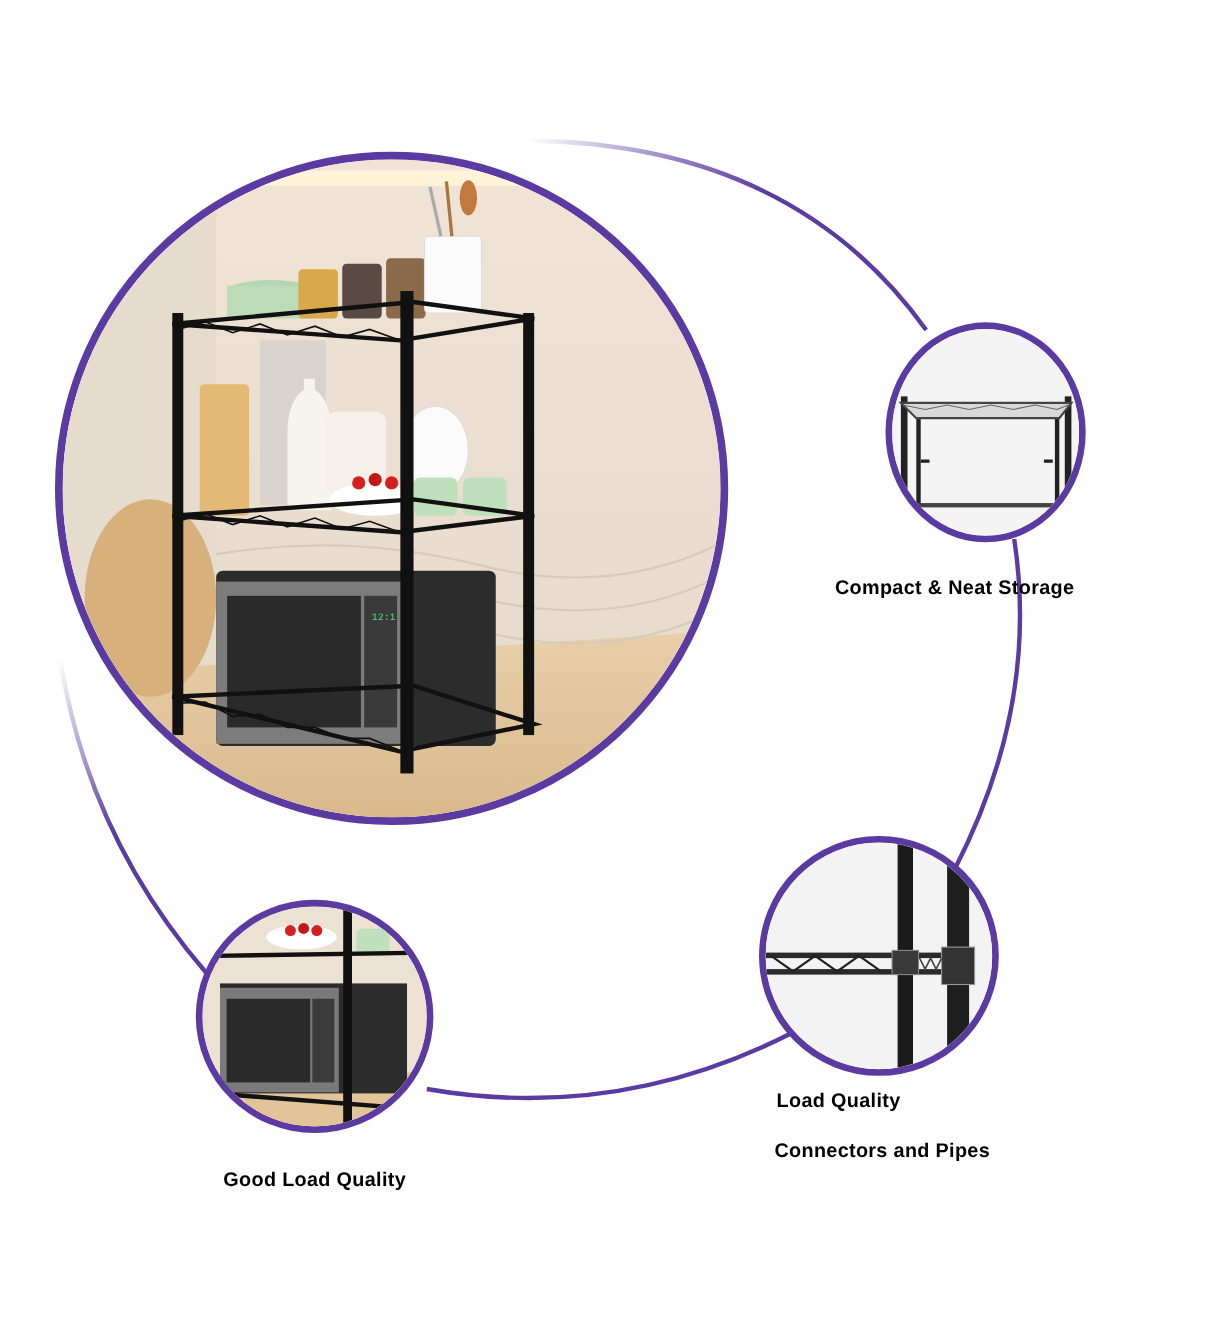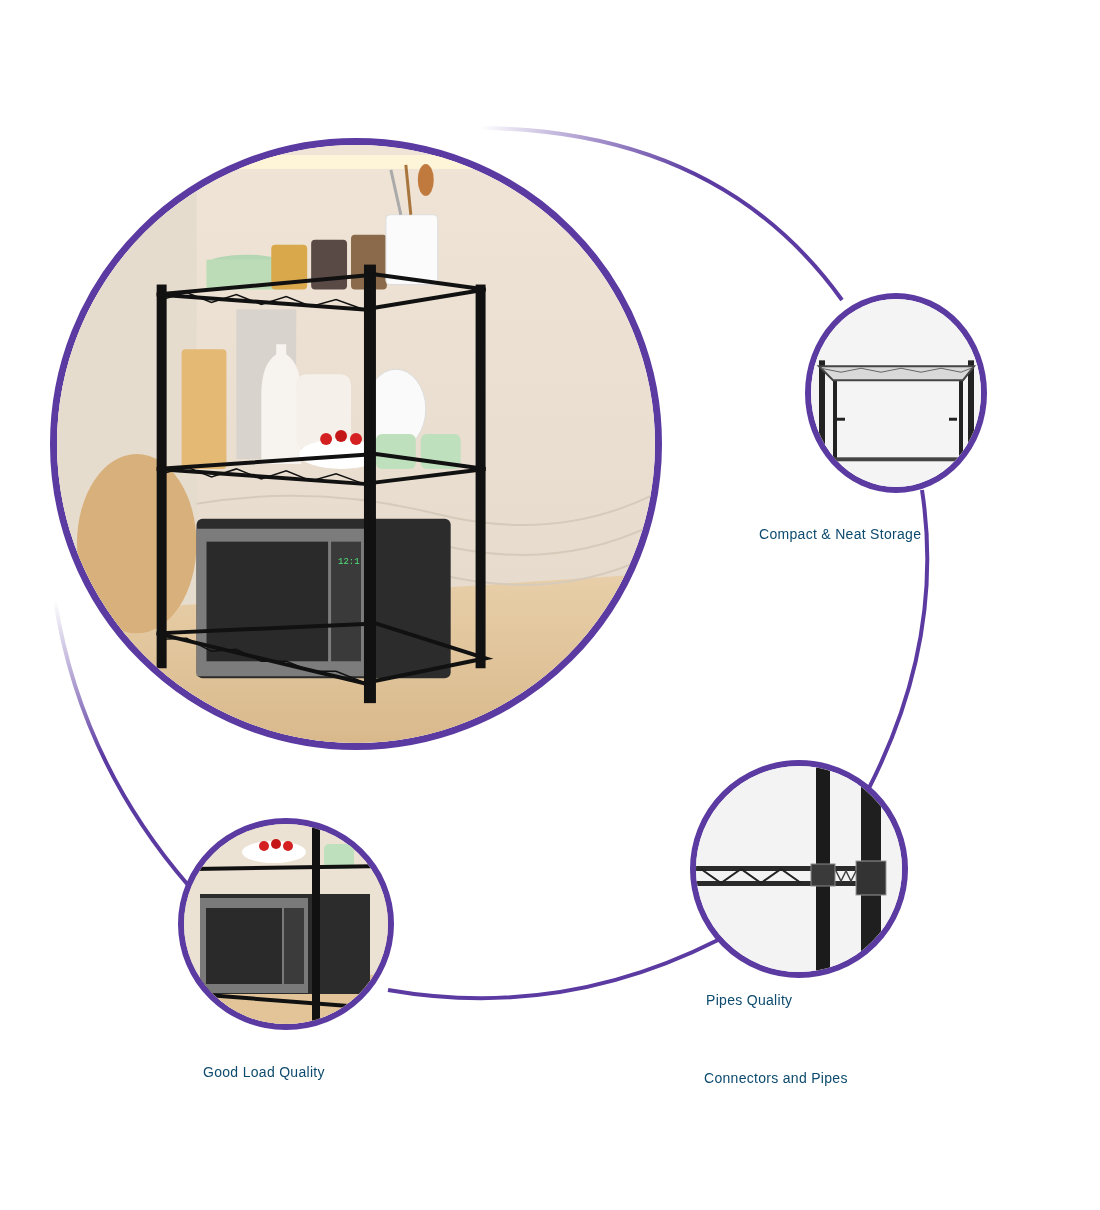--- a/index.html
+++ b/index.html
@@ -1,21 +1,21 @@
 <!DOCTYPE html>
 <html><head>
 <meta charset="utf-8">
 <style>
   html,body{margin:0;padding:0;background:#ffffff;}
   body{width:1100px;height:1210px;position:relative;overflow:hidden;font-family:"Liberation Sans","DejaVu Sans",sans-serif;}
   .stage{position:absolute;left:0;top:0;width:1100px;height:1210px;}
   .connector-svg{position:absolute;left:0;top:0;width:1100px;height:1210px;pointer-events:none;}
   .bubble{position:absolute;border-radius:50%;overflow:hidden;box-sizing:border-box;}
   .bubble svg{position:absolute;left:0;top:0;width:100%;height:100%;}
-  .label{position:absolute;color:#0c4a6e;font-weight:normal;font-size:14px;letter-spacing:0.3px;line-height:28px;white-space:nowrap;}
+  .label{position:absolute;color:#000000;font-weight:bold;font-size:18px;letter-spacing:0.3px;line-height:28px;white-space:nowrap;}
 </style>
 </head>
 <body>
 
 <div class="stage">
 
   <svg class="connector-svg" viewBox="0 0 1100 1210">
     <defs>
       <linearGradient id="fadeTop" x1="0" y1="0" x2="1" y2="0">
         <stop offset="0" stop-color="#5b3aa1" stop-opacity="0"></stop>
@@ -155,17 +155,17 @@
       <rect x="16" y="74" width="108" height="95" fill="#7a7a7a"></rect>
       <rect x="22" y="84" width="76" height="76" fill="#2a2a2a"></rect>
       <rect x="100" y="84" width="20" height="76" fill="#3b3b3b"></rect>
       <rect x="128" y="0" width="8" height="200" fill="#111"></rect>
       <path d="M10 170 L204 185" stroke="#111" stroke-width="4"></path>
     </svg>
   </div>
 
   <div class="label" style="left:759px;top:520px;">Compact &amp; Neat Storage</div>
 
-  <div class="label" style="left:706px;top:986px;">Pipes Quality</div>
-  <div class="label" style="left:704px;top:1064px;">Connectors and Pipes</div>
+  <div class="label" style="left:706px;top:986px;">Load Quality</div>
+  <div class="label" style="left:704px;top:1032px;">Connectors and Pipes</div>
 
   <div class="label" style="left:203px;top:1058px;">Good Load Quality</div>
 </div>
 
 </body></html>

